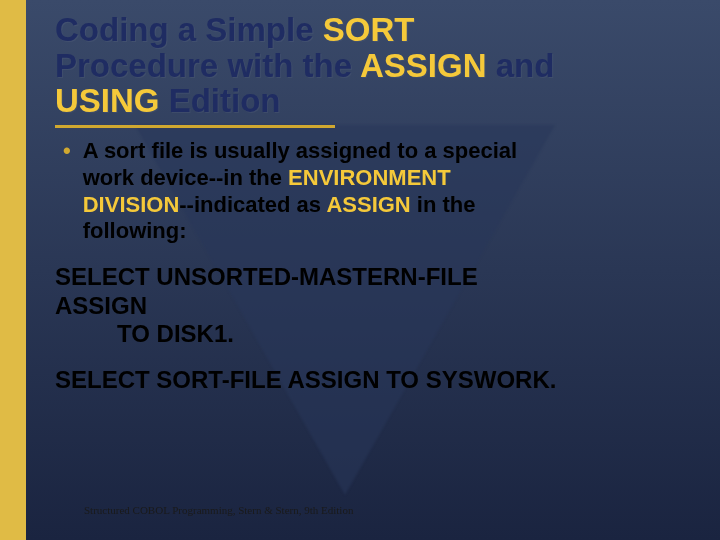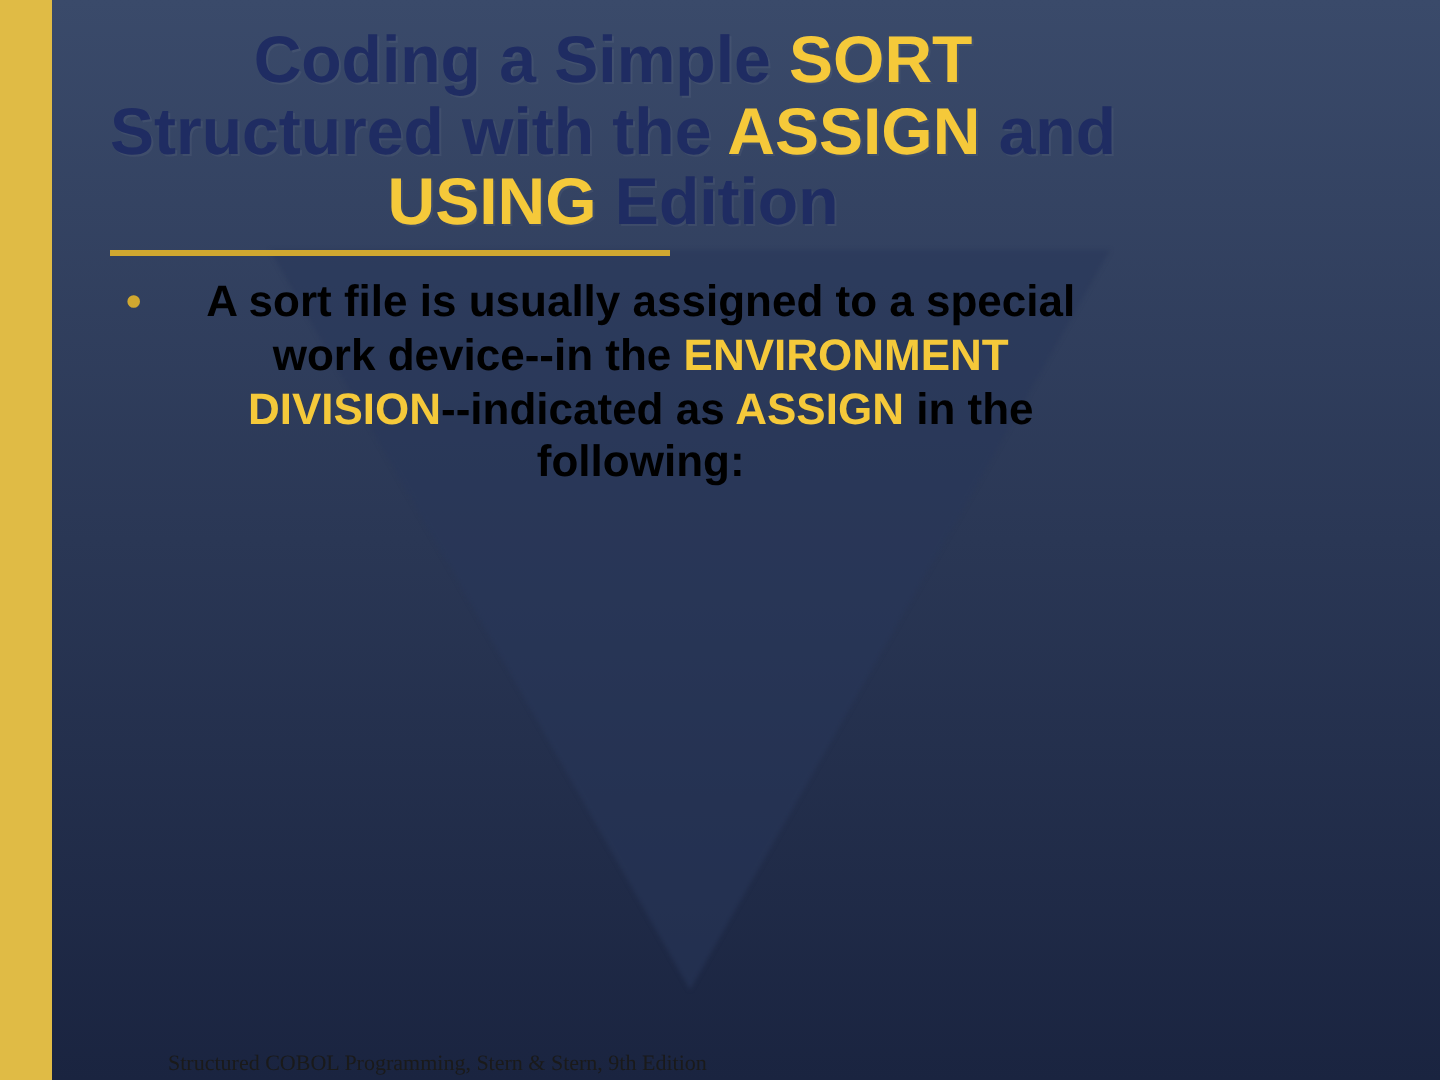--- a/index.html
+++ b/index.html
@@ -19,21 +19,20 @@
     border-left: 210px solid transparent;
     border-right: 210px solid transparent;
     border-top: 370px solid rgba(40, 55, 90, 0.55);
     filter: blur(1px);
   }
   .slide {
     position: absolute;
     left: 0; top: 0;
     width: 600px; height: 540px;
     padding: 12px 42px 10px 55px;
-    text-align: center;
   }
   .stripe {
     position: absolute;
     left: 0; top: 0;
     width: 26px;
     height: 540px;
     background: #e0bb45;
   }
   .title {
     font-weight: 700;
@@ -72,48 +71,53 @@
     font-weight: 700;
     color: #000;
     font-size: 24px;
     line-height: 1.18;
     margin: 0 0 18px 0;
   }
   .code-line .indent { display: block; padding-left: 62px; }
   .footer {
     position: absolute;
     left: 84px;
-    bottom: 2px;
+    bottom: 24px;
     font-size: 11px;
     color: #1a1a1a;
     font-family: "Times New Roman", serif;
   }
 </style>
 </head>
 <body>
 
 <div class="stripe"></div>
 <div class="bg-shape"></div>
 
 <div class="slide">
 
   <h1 class="title">
     <span>Coding a Simple </span><span class="hl">SORT</span><br>
-    <span>Structured with the </span><span class="hl">ASSIGN</span><span> and </span><br>
+    <span>Procedure with the </span><span class="hl">ASSIGN</span><span> and </span><br>
     <span class="hl">USING</span><span> Edition</span>
   </h1>
 
   <div class="bullet-wrap">
     <span class="dot">•</span>
     <div>
       <span>A sort file is usually assigned to a special work device--in the </span><span class="hl">ENVIRONMENT DIVISION</span><span>--indicated as </span><span class="hl">ASSIGN</span><span> in the following:</span>
     </div>
   </div>
 
   <div class="code-line">
+    <span>SELECT UNSORTED-MASTERN-FILE ASSIGN</span>
+    <span class="indent">TO DISK1.</span>
   </div>
 
+  <div class="code-line">
+    <span>SELECT SORT-FILE ASSIGN TO SYSWORK.</span>
+  </div>
 
   <div class="code-line">
   </div>
 
   <div class="footer">Structured COBOL Programming, Stern &amp; Stern, 9th Edition</div>
 </div>
 
 </body></html>

